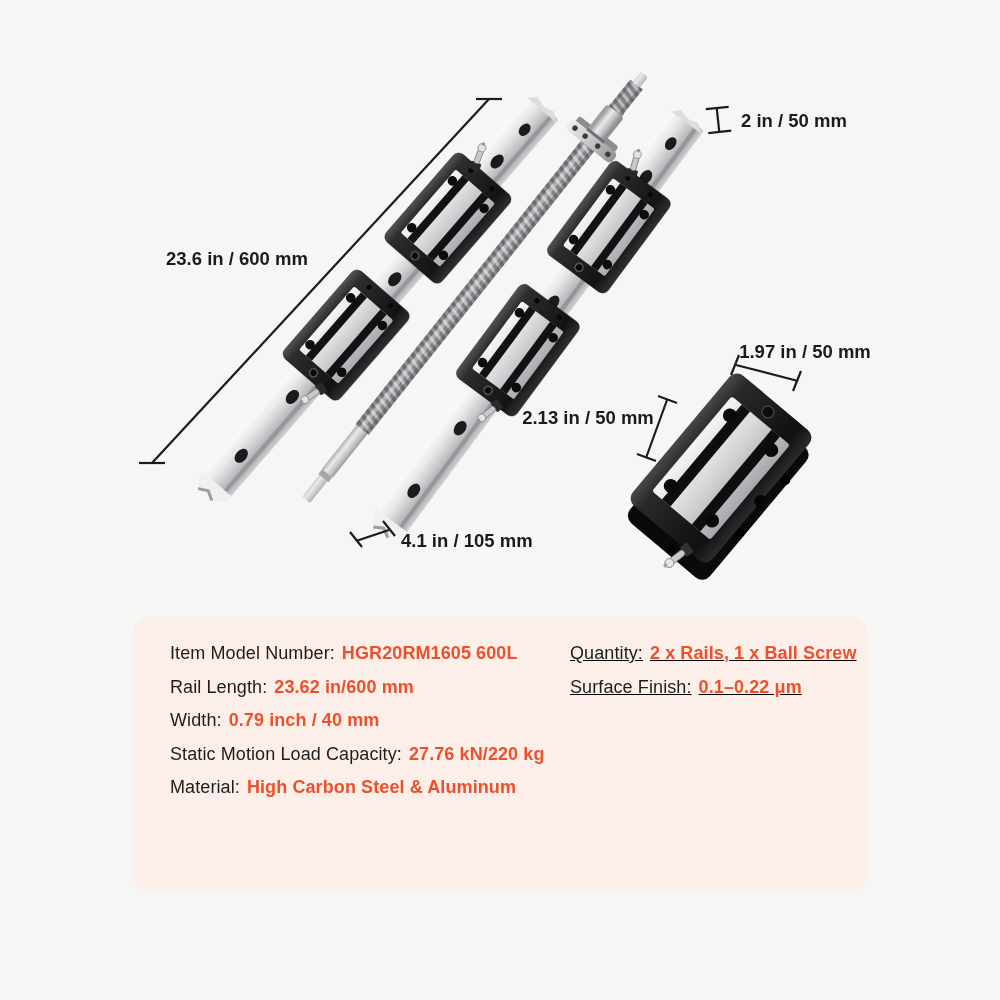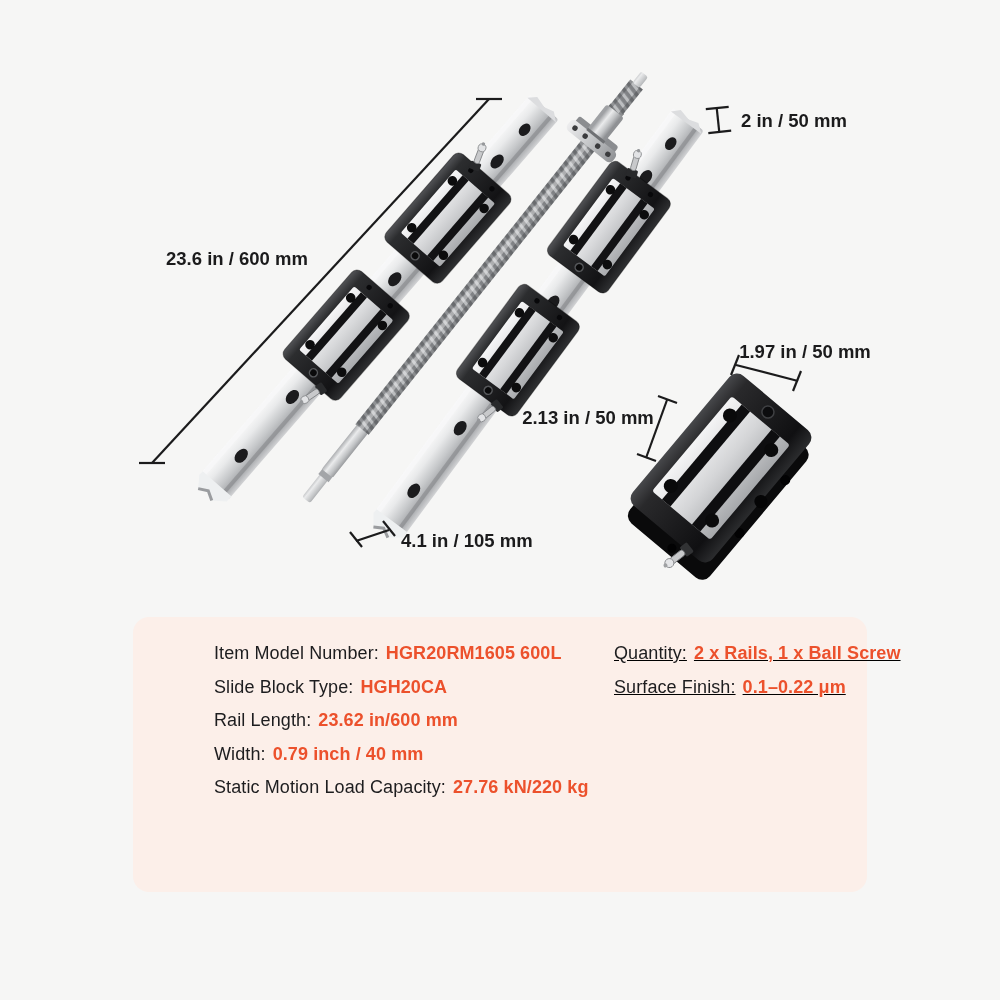--- a/index.html
+++ b/index.html
@@ -20,21 +20,21 @@
   }
   .panel{
     position:absolute;left:133px;top:617px;
     width:734px;height:275px;
     background:#fcefe9;
     border-radius:16px;
   }
   .col{position:absolute;top:26px;display:flex;flex-direction:column;gap:12px;}
   .col-left{left:37px;}
   .col-right{left:437px;text-decoration:underline;}
-  .spec-row{font-size:18px;line-height:21.5px;white-space:nowrap;color:var(--text);margin-left:44px;}
+  .spec-row{font-size:18px;line-height:21.5px;white-space:nowrap;color:var(--text);}
   .spec-label{font-weight:400;margin-right:7px;letter-spacing:.1px;}
   .spec-value{font-weight:700;color:var(--accent);letter-spacing:.1px;}
 </style>
 </head>
 <body style="background: rgb(246, 246, 245); --accent: #ec512c; --text: #1d1d1f;">
 
 <div class="stage">
 
   <svg class="diagram" width="1000" height="610" viewBox="0 0 1000 610">
     <defs>
@@ -225,23 +225,23 @@
     <text x="237" y="265" text-anchor="middle">23.6 in / 600 mm</text>
     <text x="741" y="127" text-anchor="start">2 in / 50 mm</text>
     <text x="805" y="358" text-anchor="middle">1.97 in / 50 mm</text>
     <text x="588" y="424" text-anchor="middle">2.13 in / 50 mm</text>
     <text x="401" y="547" text-anchor="start">4.1 in / 105 mm</text>
   </svg>
 
   <div class="panel" style="background: rgb(252, 239, 233);">
     <div class="col col-left">
       <div class="spec-row"><span class="spec-label">Item Model Number:</span><span class="spec-value">HGR20RM1605 600L</span></div>
-      <div class="spec-row"><span class="spec-label">Slide Block Type:</span><span class="spec-value">HGH20CA</span></div>
       <div class="spec-row"><span class="spec-label">Rail Length:</span><span class="spec-value">23.62 in/600 mm</span></div>
       <div class="spec-row"><span class="spec-label">Width:</span><span class="spec-value">0.79 inch / 40 mm</span></div>
       <div class="spec-row"><span class="spec-label">Static Motion Load Capacity:</span><span class="spec-value">27.76 kN/220 kg</span></div>
+      <div class="spec-row"><span class="spec-label">Material:</span><span class="spec-value">High Carbon Steel &amp; Aluminum</span></div>
     </div>
     <div class="col col-right">
       <div class="spec-row"><span class="spec-label">Quantity:</span><span class="spec-value">2 x Rails, 1 x Ball Screw</span></div>
       <div class="spec-row"><span class="spec-label">Surface Finish:</span><span class="spec-value">0.1–0.22 μm</span></div>
     </div>
   </div>
 </div>
 
 </body></html>

